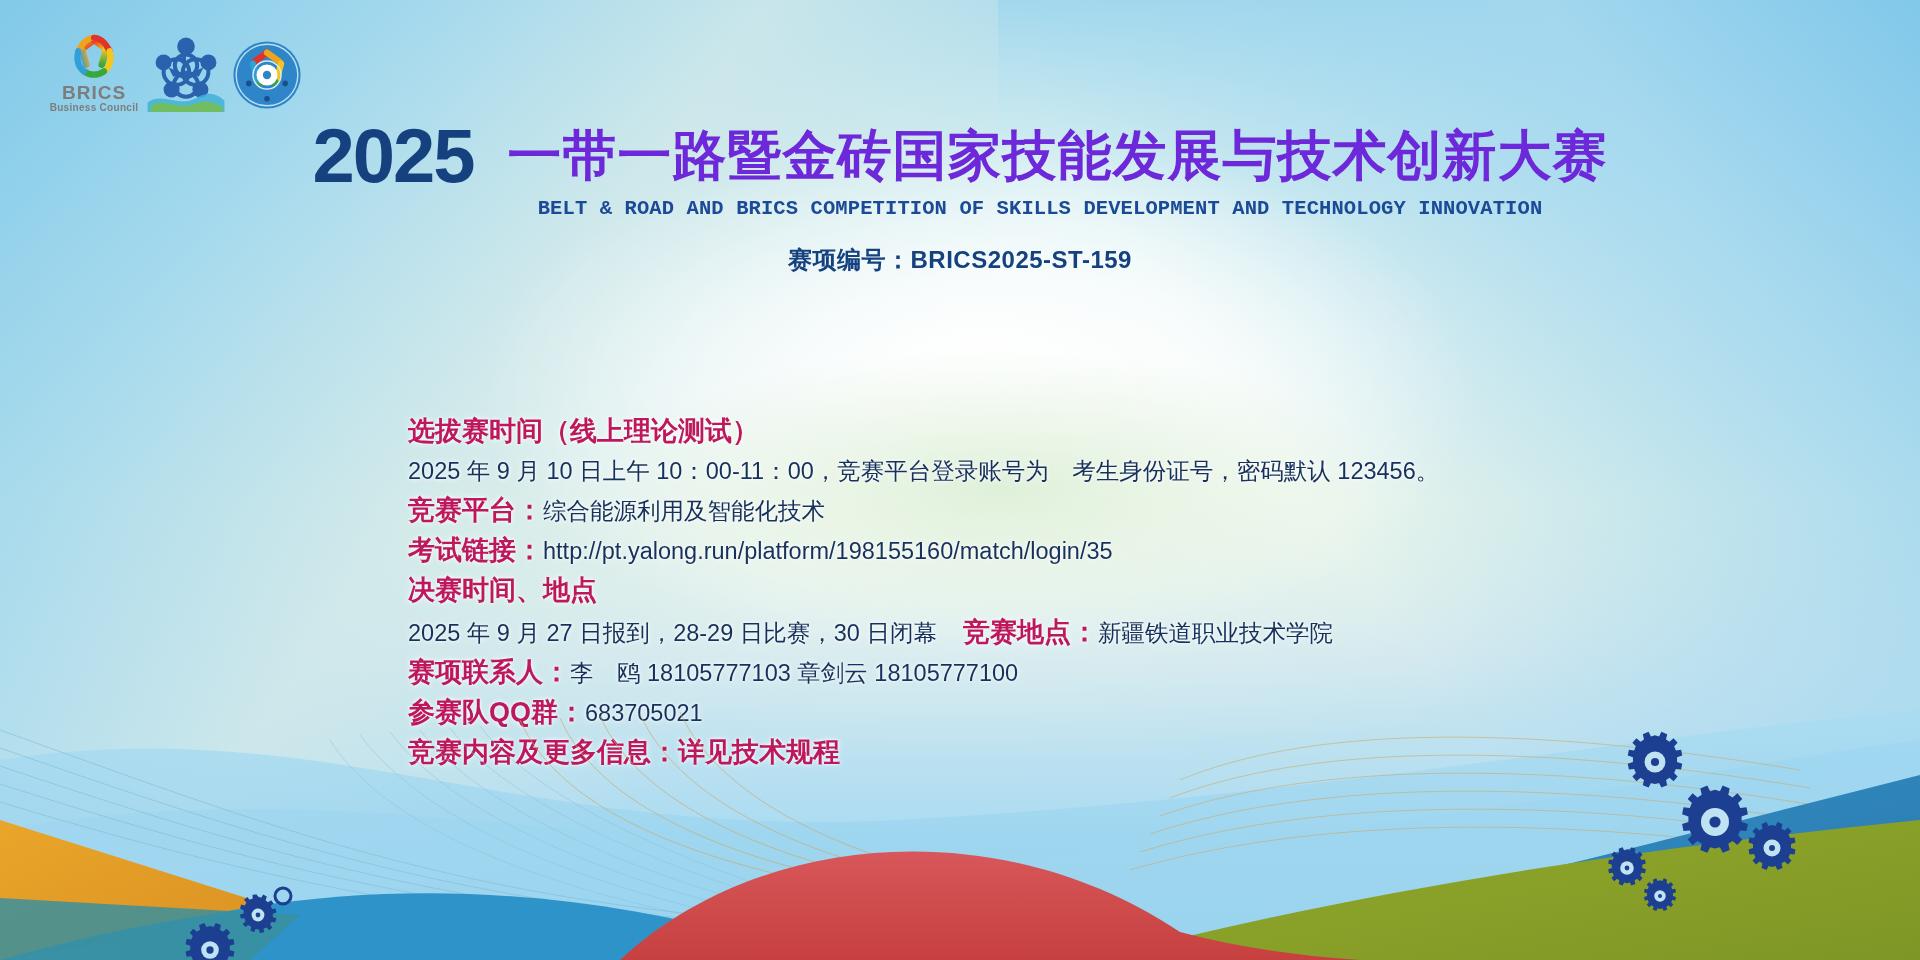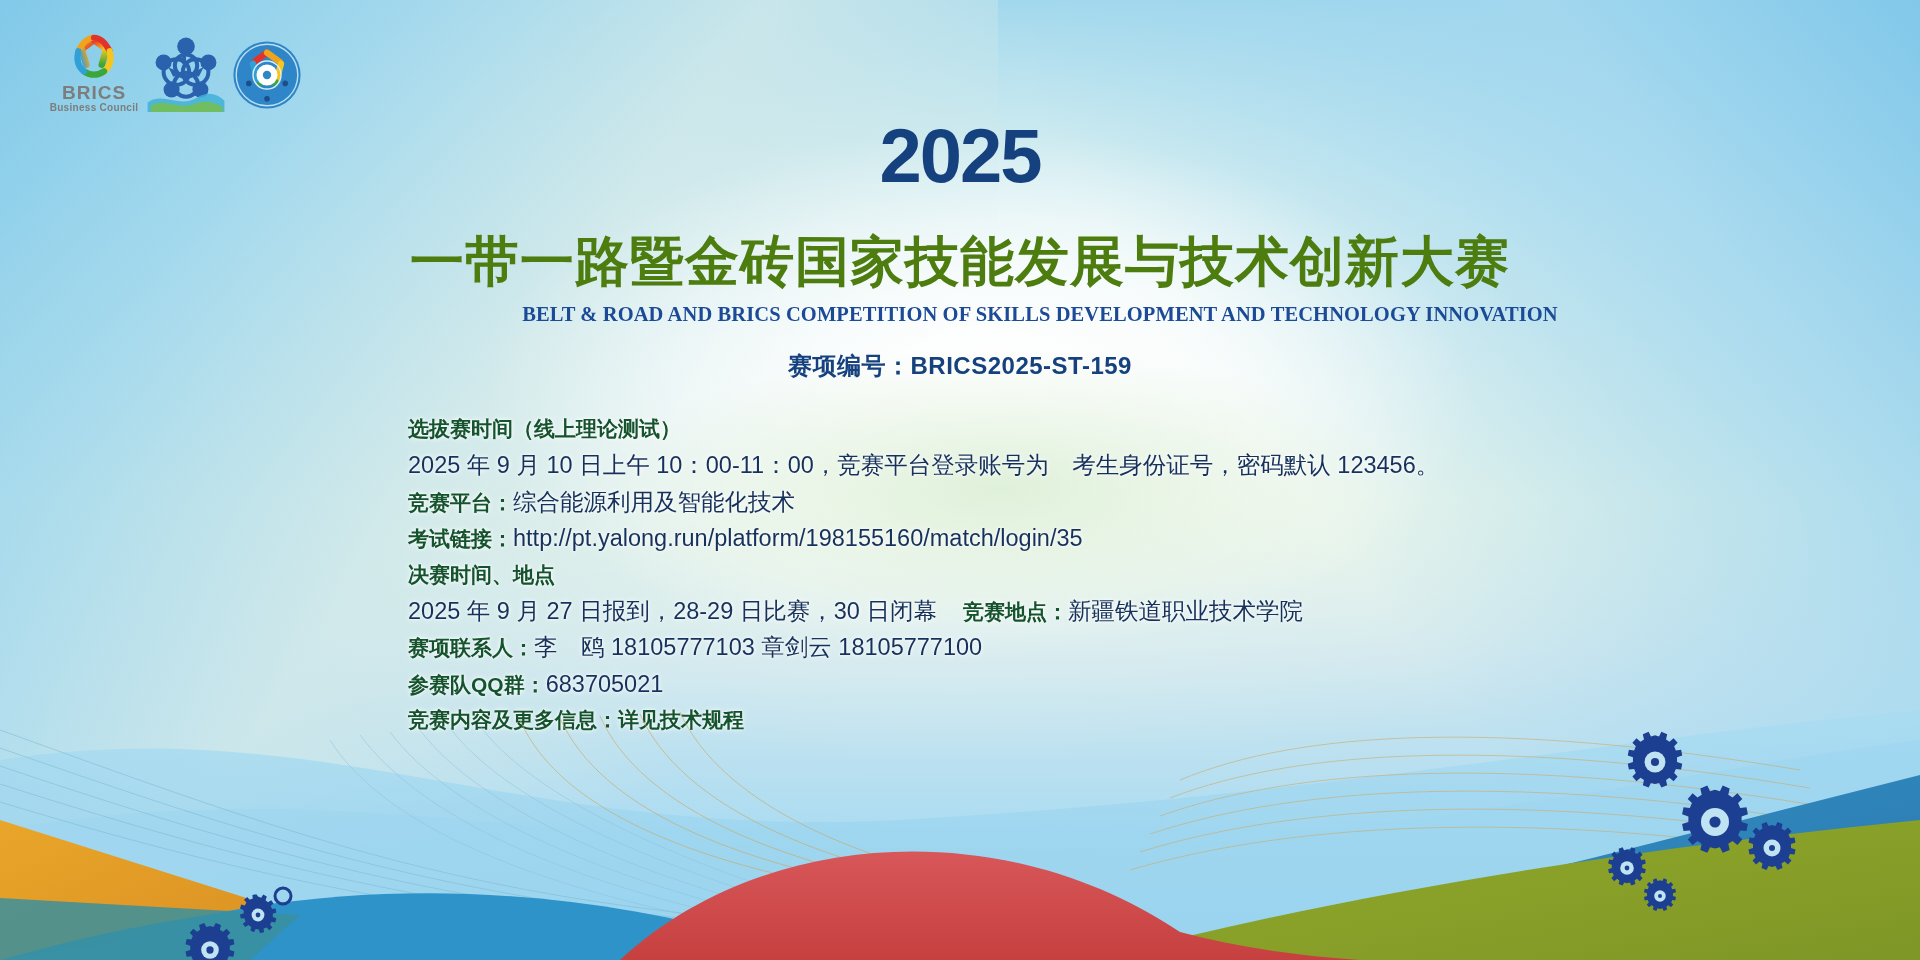--- a/index.html
+++ b/index.html
@@ -48,35 +48,35 @@
   .logo-brics .txt2{
     position:absolute;left:0;top:70px;width:92px;text-align:center;
     font-size:10px;font-weight:700;letter-spacing:.3px;color:#7d7d7d;
   }
   .logo-skill{width:80px;height:80px;position:relative;margin-bottom:2px;}
   .logo-round{width:70px;height:70px;position:relative;margin-bottom:4px;}
 
   
   .title-block{position:absolute;left:0;right:0;top:120px;text-align:center;}
   .line-1{
-    display:flex;align-items:center;justify-content:center;gap:34px;
-    color:#14407e;white-space:nowrap;flex-direction:column;
+    display:flex;align-items:flex-start;justify-content:center;gap:34px;
+    color:#14407e;white-space:nowrap;
   }
   .year{
     font-size:76px;font-weight:700;line-height:.95;letter-spacing:-2px;
     color:#15417f;font-family:"Liberation Sans",sans-serif;
   }
   .cn-1{
-    font-size:54px;font-weight:700;letter-spacing:1px;color:#4d7c0f;
+    font-size:54px;font-weight:700;letter-spacing:1px;color:#6d28d9;
     font-family:"Liberation Sans","DejaVu Sans",sans-serif;
   }
   .en-1{
     margin-top:4px;font-size:20.5px;font-weight:700;color:#1b4a96;
     letter-spacing:.1px;white-space:nowrap;
-    font-family:Liberation Serif, serif;
+    font-family:Liberation Mono, monospace;
     padding-left:160px;
   }
   .cn-2{
     margin-top:14px;font-size:62px;font-weight:700;letter-spacing:3px;
     color:#15417f;white-space:nowrap;
     text-shadow:0 0 3px rgba(255,255,255,.9),0 0 7px rgba(255,255,255,.7);
   }
   .code{
     margin-top:24px;font-size:24px;font-weight:700;color:#15417f;
     letter-spacing:.5px;white-space:nowrap;
@@ -84,21 +84,21 @@
 
   
   .body-block{
     position:absolute;left:408px;top:418px;width:1200px;
     color:#1a2f52;
   }
   .row{
     line-height:1.0;margin-bottom:13px;white-space:nowrap;
     text-shadow:0 0 3px rgba(255,255,255,.95),0 0 6px rgba(255,255,255,.8);
   }
-  .b{font-weight:700;font-size:21px;color:#14532d;}
+  .b{font-weight:700;font-size:27px;color:#be185d;}
   .n{font-weight:400;font-size:23.5px;color:#16325c;}
   .row.head{margin-bottom:15px;}
   .gap-wide{display:inline-block;width:26px;}
 
   
   .bottom{position:absolute;left:0;bottom:0;width:1920px;height:260px;}
 </style>
 </head>
 <body>
 

